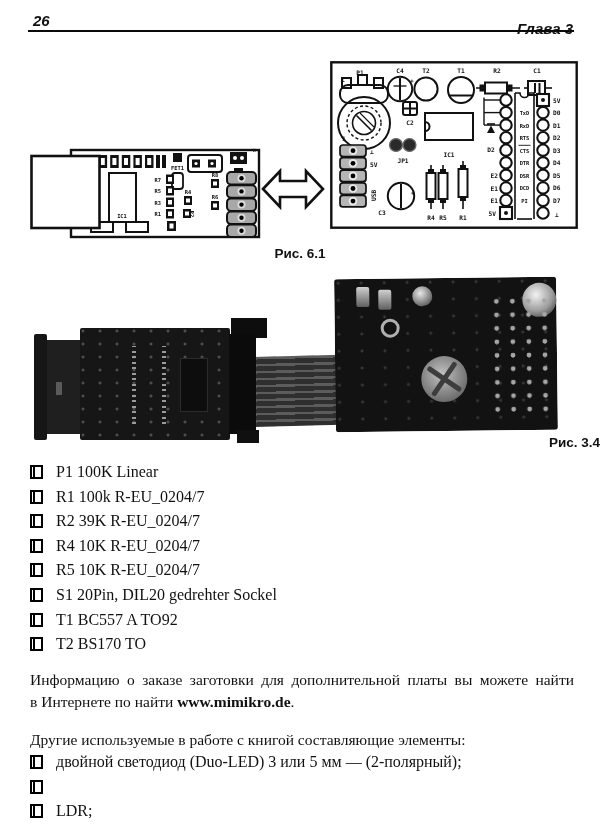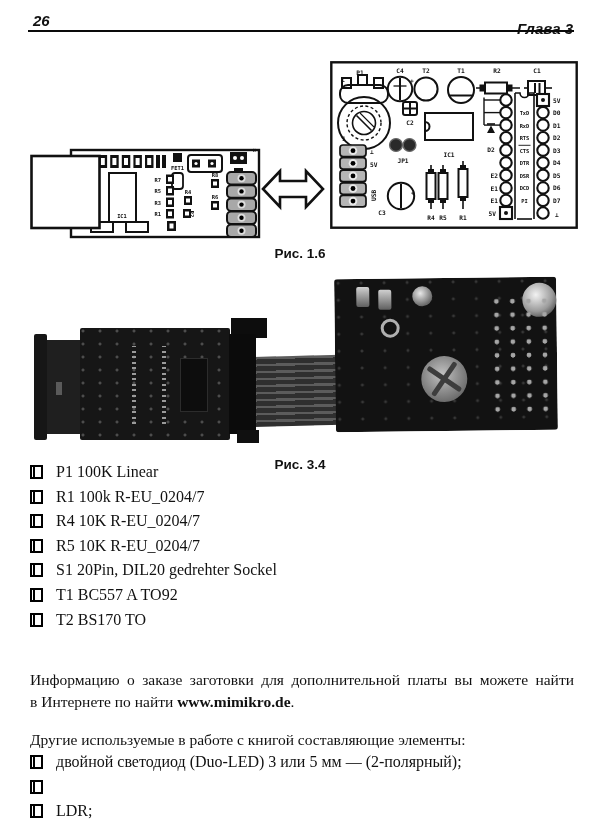--- a/index.html
+++ b/index.html
@@ -392,21 +392,21 @@
     <text class="t6" x="223" y="66.6">D1</text>
     <text class="t6" x="223" y="79.2">D2</text>
     <text class="t6" x="223" y="91.7">D3</text>
     <text class="t6" x="223" y="104.3">D4</text>
     <text class="t6" x="223" y="116.8">D5</text>
     <text class="t6" x="223" y="129.4">D6</text>
     <text class="t6" x="223" y="141.9">D7</text>
     <text class="t6" x="225" y="156">⊥</text>
   </svg>
 
-  <div class="abs fig-caption" style="top:246px;">Рис. 1.6</div>
+  <div class="abs fig-caption" style="top:246px;">Рис. 6.1</div>
 
   <div class="abs photo">
     <div class="usb-plug">
       <div class="usb-cap"></div>
       <div class="usb-slot"></div>
     </div>
     <div class="prog-board">
       <div class="pin-strip ps1"></div>
       <div class="pin-strip ps2"></div>
       <div class="prog-chip"></div>
@@ -422,25 +422,26 @@
       <div class="lens"></div>
       <div class="ring"></div>
       <div class="trimmer">
         <div class="bar b1"></div>
         <div class="bar b2"></div>
       </div>
       <div class="pad-grid"></div>
     </div>
   </div>
 
-  <div class="abs fig-caption" style="top:457px;">Рис. 3.4</div>
+  <div class="abs fig-caption" style="top:435px;text-align:right;">Рис. 3.4</div>
 
   <div class="abs list" style="top:460px;">
     <div class="li"><span class="cb"></span><span>P1 100K Linear</span></div>
     <div class="li"><span class="cb"></span><span>R1 100k R-EU_0204/7</span></div>
+    <div class="li"><span class="cb"></span><span>R2 39K R-EU_0204/7</span></div>
     <div class="li"><span class="cb"></span><span>R4 10K R-EU_0204/7</span></div>
     <div class="li"><span class="cb"></span><span>R5 10K R-EU_0204/7</span></div>
     <div class="li"><span class="cb"></span><span>S1 20Pin, DIL20 gedrehter Sockel</span></div>
     <div class="li"><span class="cb"></span><span>T1 BC557 A TO92</span></div>
     <div class="li"><span class="cb"></span><span>T2 BS170 TO</span></div>
   </div>
 
   <div class="abs para" style="top:669px;">
     <div class="jline">Информацию о заказе заготовки для дополнительной платы вы можете найти</div>
     <div><span>в Интернете по найти </span><span class="bold">www.mimikro.de</span><span>.</span></div>

